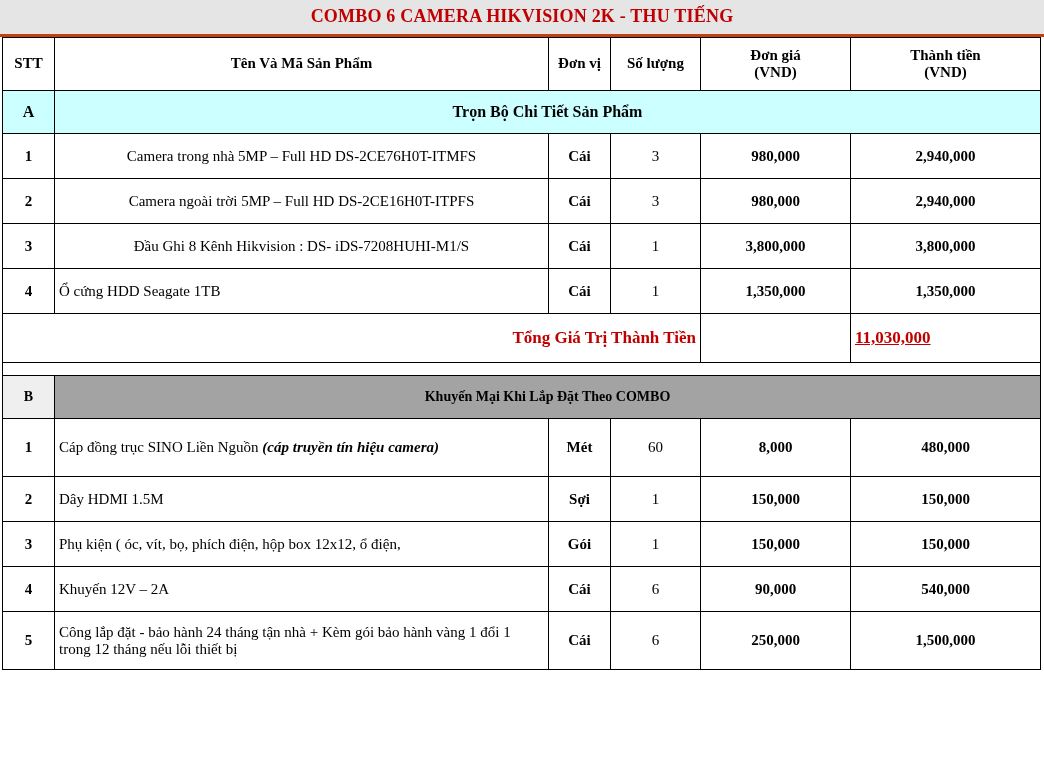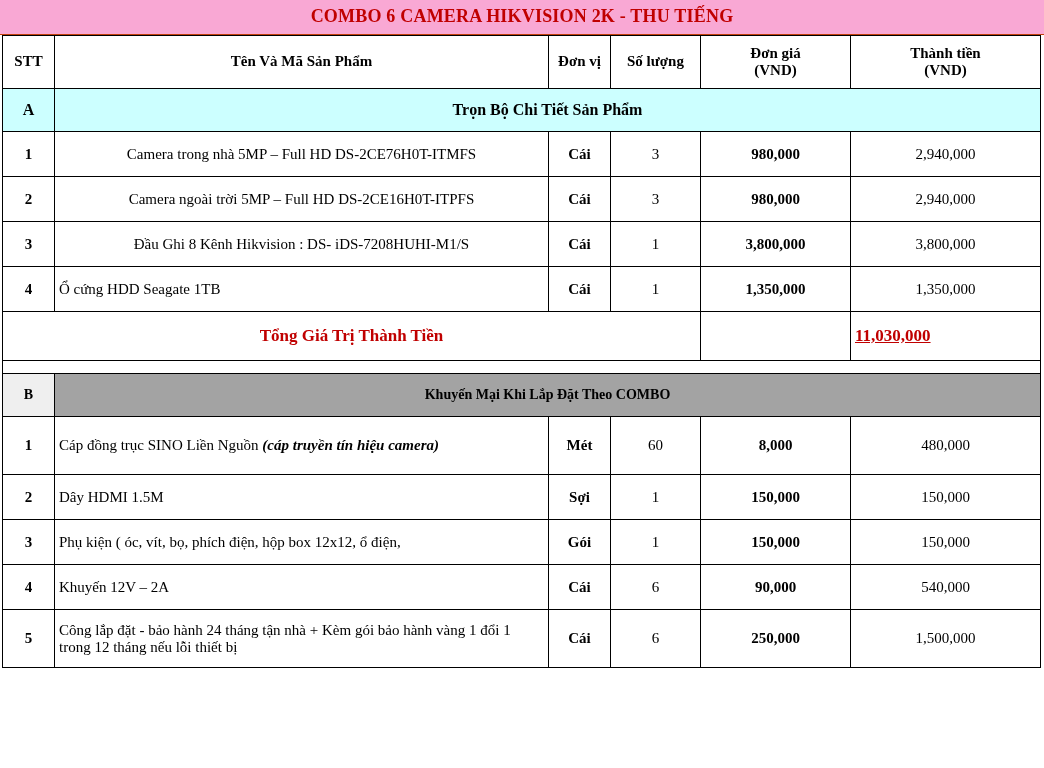--- a/index.html
+++ b/index.html
@@ -14,28 +14,28 @@
     color: #000000;
   }
   .sheet {
     width: 1044px;
     height: 768px;
     box-sizing: border-box;
     display: flex;
     flex-direction: column;
   }
   .title-bar {
-    background: #f9a8d4;
+    background: #e5e5e5;
     text-align: center;
     font-weight: bold;
     font-size: 18px;
     color: #c00000;
     letter-spacing: 0.2px;
     padding: 6px 0 7px 0;
-    border-bottom: 1px solid #c2410c;
+    border-bottom: 3px solid #c2410c;
   }
   table.main {
     border-collapse: collapse;
     width: 925px;
     margin-left: 2px;
     table-layout: fixed;
   }
   table.main td, table.main th {
     border: 1px solid #000000;
     padding: 2px 4px;
@@ -57,21 +57,21 @@
     line-height: 1.15;
   }
 
   tr.row-item td { height: 40px; }
   td.stt { text-align: center; font-weight: bold; font-size: 15px; }
   td.name { text-align: left; font-size: 15px; padding-left: 8px; }
   td.name.center { text-align: center; }
   td.unit { text-align: center; font-weight: bold; font-size: 15px; }
   td.qty  { text-align: center; font-size: 15px; }
   td.price{ text-align: center; font-weight: bold; font-size: 15px; }
-  td.total{ text-align: center; font-weight: normal; font-size: 15px; }
+  td.total{ text-align: center; font-weight: bold; font-size: 15px; }
 
   tr.section td {
     background: #ccffff;
     text-align: center;
     font-weight: bold;
     font-size: 16px;
     height: 38px;
   }
   tr.section td.stt { background: #ccffff; }
 
@@ -84,21 +84,21 @@
   }
   tr.section-b td.stt { background: #efefef; font-size: 14px; }
 
   tr.sum td {
     height: 44px;
     font-weight: bold;
     color: #c00000;
     font-size: 17px;
     text-align: center;
   }
-  tr.sum td.sum-label { text-align: center; }
+  tr.sum td.sum-label { text-align: right; }
   tr.sum td.sum-value { text-align: left; text-decoration: underline; }
   tr.sum td.blank { border-left: 1px solid #000; }
 
   .gap-row td {
     border: none;
     height: 8px;
     padding: 0;
   }
 
   .note {

